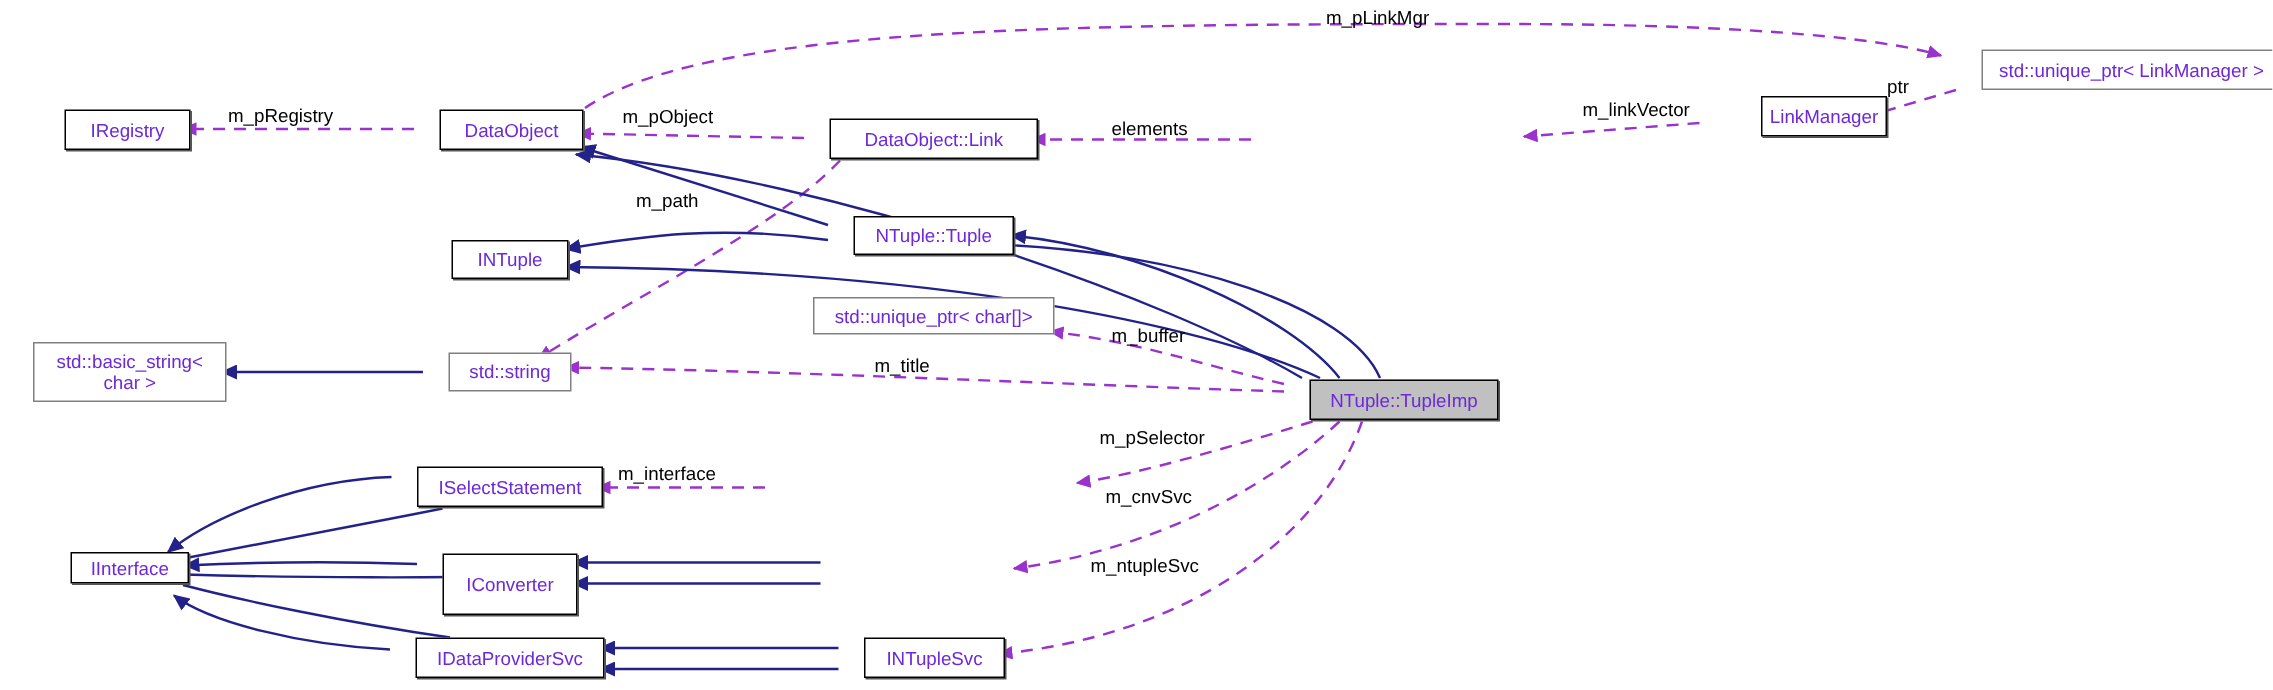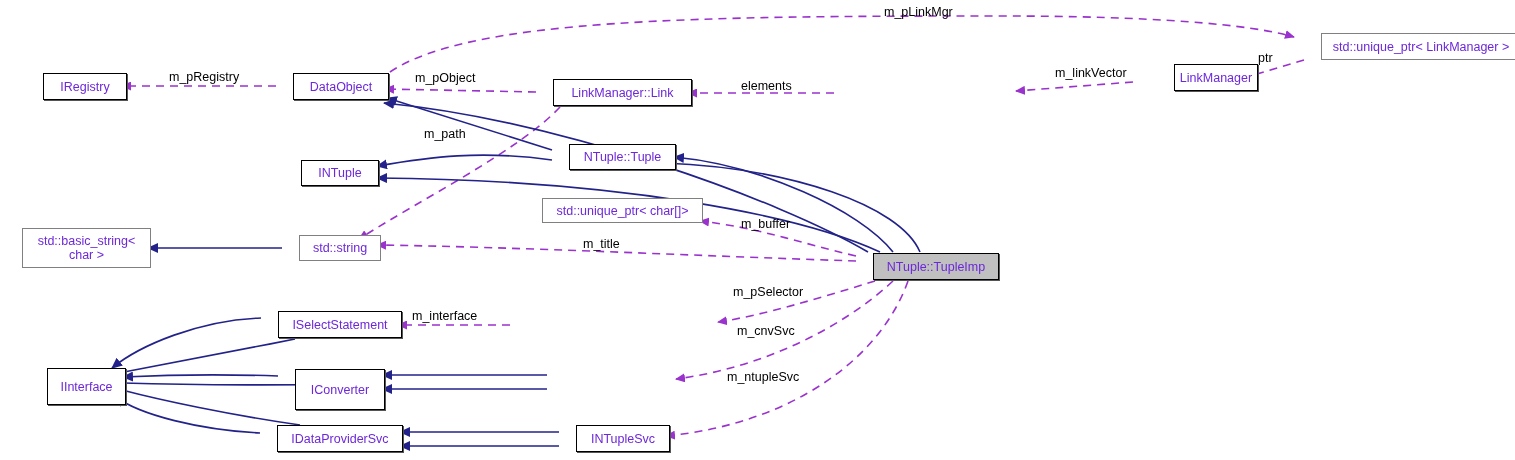--- a/index.html
+++ b/index.html
@@ -128,37 +128,37 @@
     <path d="M295,339 C230,352 160,365 124,372" fill="none" stroke="#22228a" stroke-width="1.6"></path>
 
     <path d="M559,432 L400,432" fill="none" stroke="#22228a" stroke-width="1.6" marker-end="url(#arrow-inherit)"></path>
     <path d="M559,446 L400,446" fill="none" stroke="#22228a" stroke-width="1.6" marker-end="url(#arrow-inherit)"></path>
 
     <path d="M300,425 C230,415 160,400 122,390" fill="none" stroke="#22228a" stroke-width="1.6"></path>
   </svg>
 
   <div class="node solid" style="left:27px;  top:73px;  width:84px;  height:27px;">IRegistry</div>
   <div class="node solid" style="left:277px; top:73px;  width:96px;  height:27px;">DataObject</div>
-  <div class="node solid" style="left:537px; top:79px;  width:139px; height:27px;">LinkManager::Link</div>
+  <div class="node solid" style="left:537px; top:79px;  width:139px; height:27px;">DataObject::Link</div>
   <div class="node solid" style="left:1158px;top:64px;  width:84px; height:27px;">LinkManager</div>
   <div class="node" style="left:1305px;top:33px;  width:200px; height:27px;">std::unique_ptr&lt; LinkManager &gt;</div>
   <div class="node solid" style="left:285px; top:160px; width:78px;  height:26px;">INTuple</div>
   <div class="node solid" style="left:553px; top:144px; width:107px; height:26px;">NTuple::Tuple</div>
   <div class="node" style="left:526px; top:198px; width:161px; height:25px;">std::unique_ptr&lt; char[]&gt;</div>
   <div class="node" style="left:6px;   top:228px; width:129px; height:40px;">std::basic_string&lt;
 char &gt;</div>
   <div class="node" style="left:283px; top:235px; width:82px;  height:26px;">std::string</div>
   <div class="node highlight" style="left:857px; top:253px; width:126px; height:27px;">NTuple::TupleImp</div>
   <div class="node solid" style="left:262px; top:311px; width:124px; height:27px;">ISelectStatement</div>
-  <div class="node solid" style="left:31px;  top:368px; width:79px;  height:37px;">IInterface</div>
+  <div class="node solid" style="left:31px;  top:368px; width:79px;  height:21px;">IInterface</div>
   <div class="node solid" style="left:279px; top:369px; width:90px;  height:41px;">IConverter</div>
   <div class="node solid" style="left:261px; top:425px; width:126px; height:27px;">IDataProviderSvc</div>
   <div class="node solid" style="left:560px; top:425px; width:94px;  height:27px;">INTupleSvc</div>
 
-  <div class="edge-label" style="left:169px;  top:70px;">m_pRegistry</div>
+  <div class="edge-label" style="left:152px;  top:70px;">m_pRegistry</div>
   <div class="edge-label" style="left:415px;  top:71px;">m_pObject</div>
   <div class="edge-label" style="left:741px;  top:79px;">elements</div>
   <div class="edge-label" style="left:1032px; top:66px;padding-left:23px;">m_linkVector</div>
   <div class="edge-label" style="left:1258px; top:51px;">ptr</div>
   <div class="edge-label" style="left:884px;  top:5px;">m_pLinkMgr</div>
   <div class="edge-label" style="left:424px;  top:127px;">m_path</div>
   <div class="edge-label" style="left:741px;  top:217px;">m_buffer</div>
   <div class="edge-label" style="left:583px;  top:237px;">m_title</div>
   <div class="edge-label" style="left:733px;  top:285px;">m_pSelector</div>
   <div class="edge-label" style="left:412px;  top:309px;">m_interface</div>

